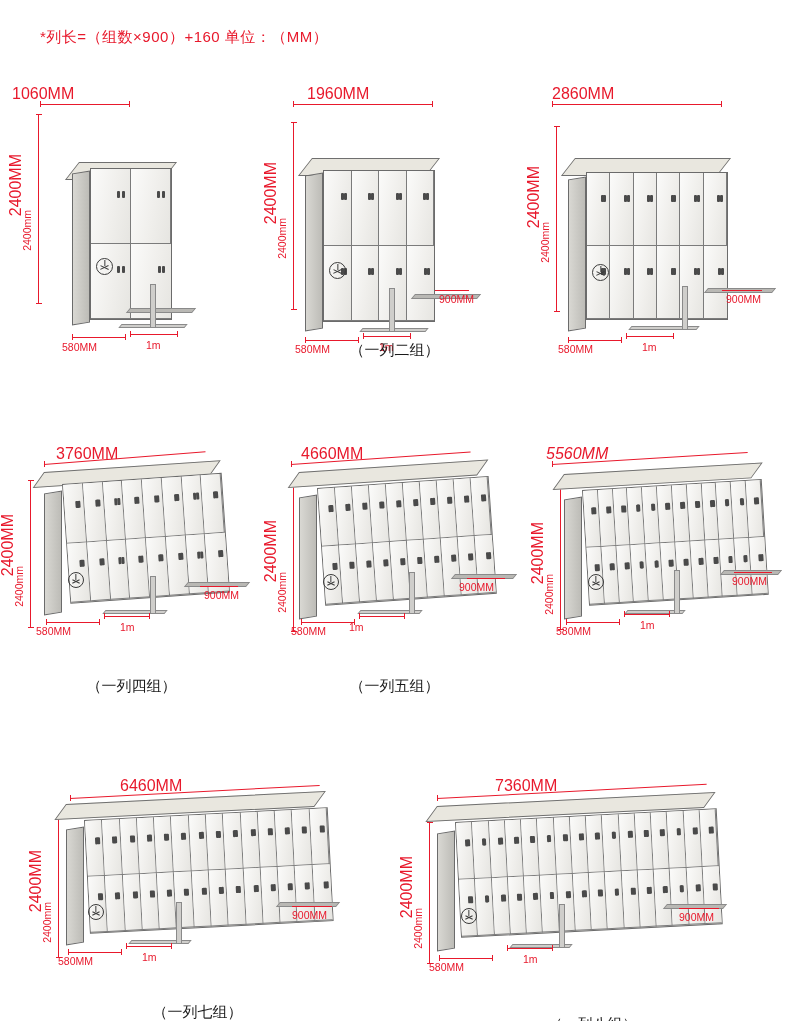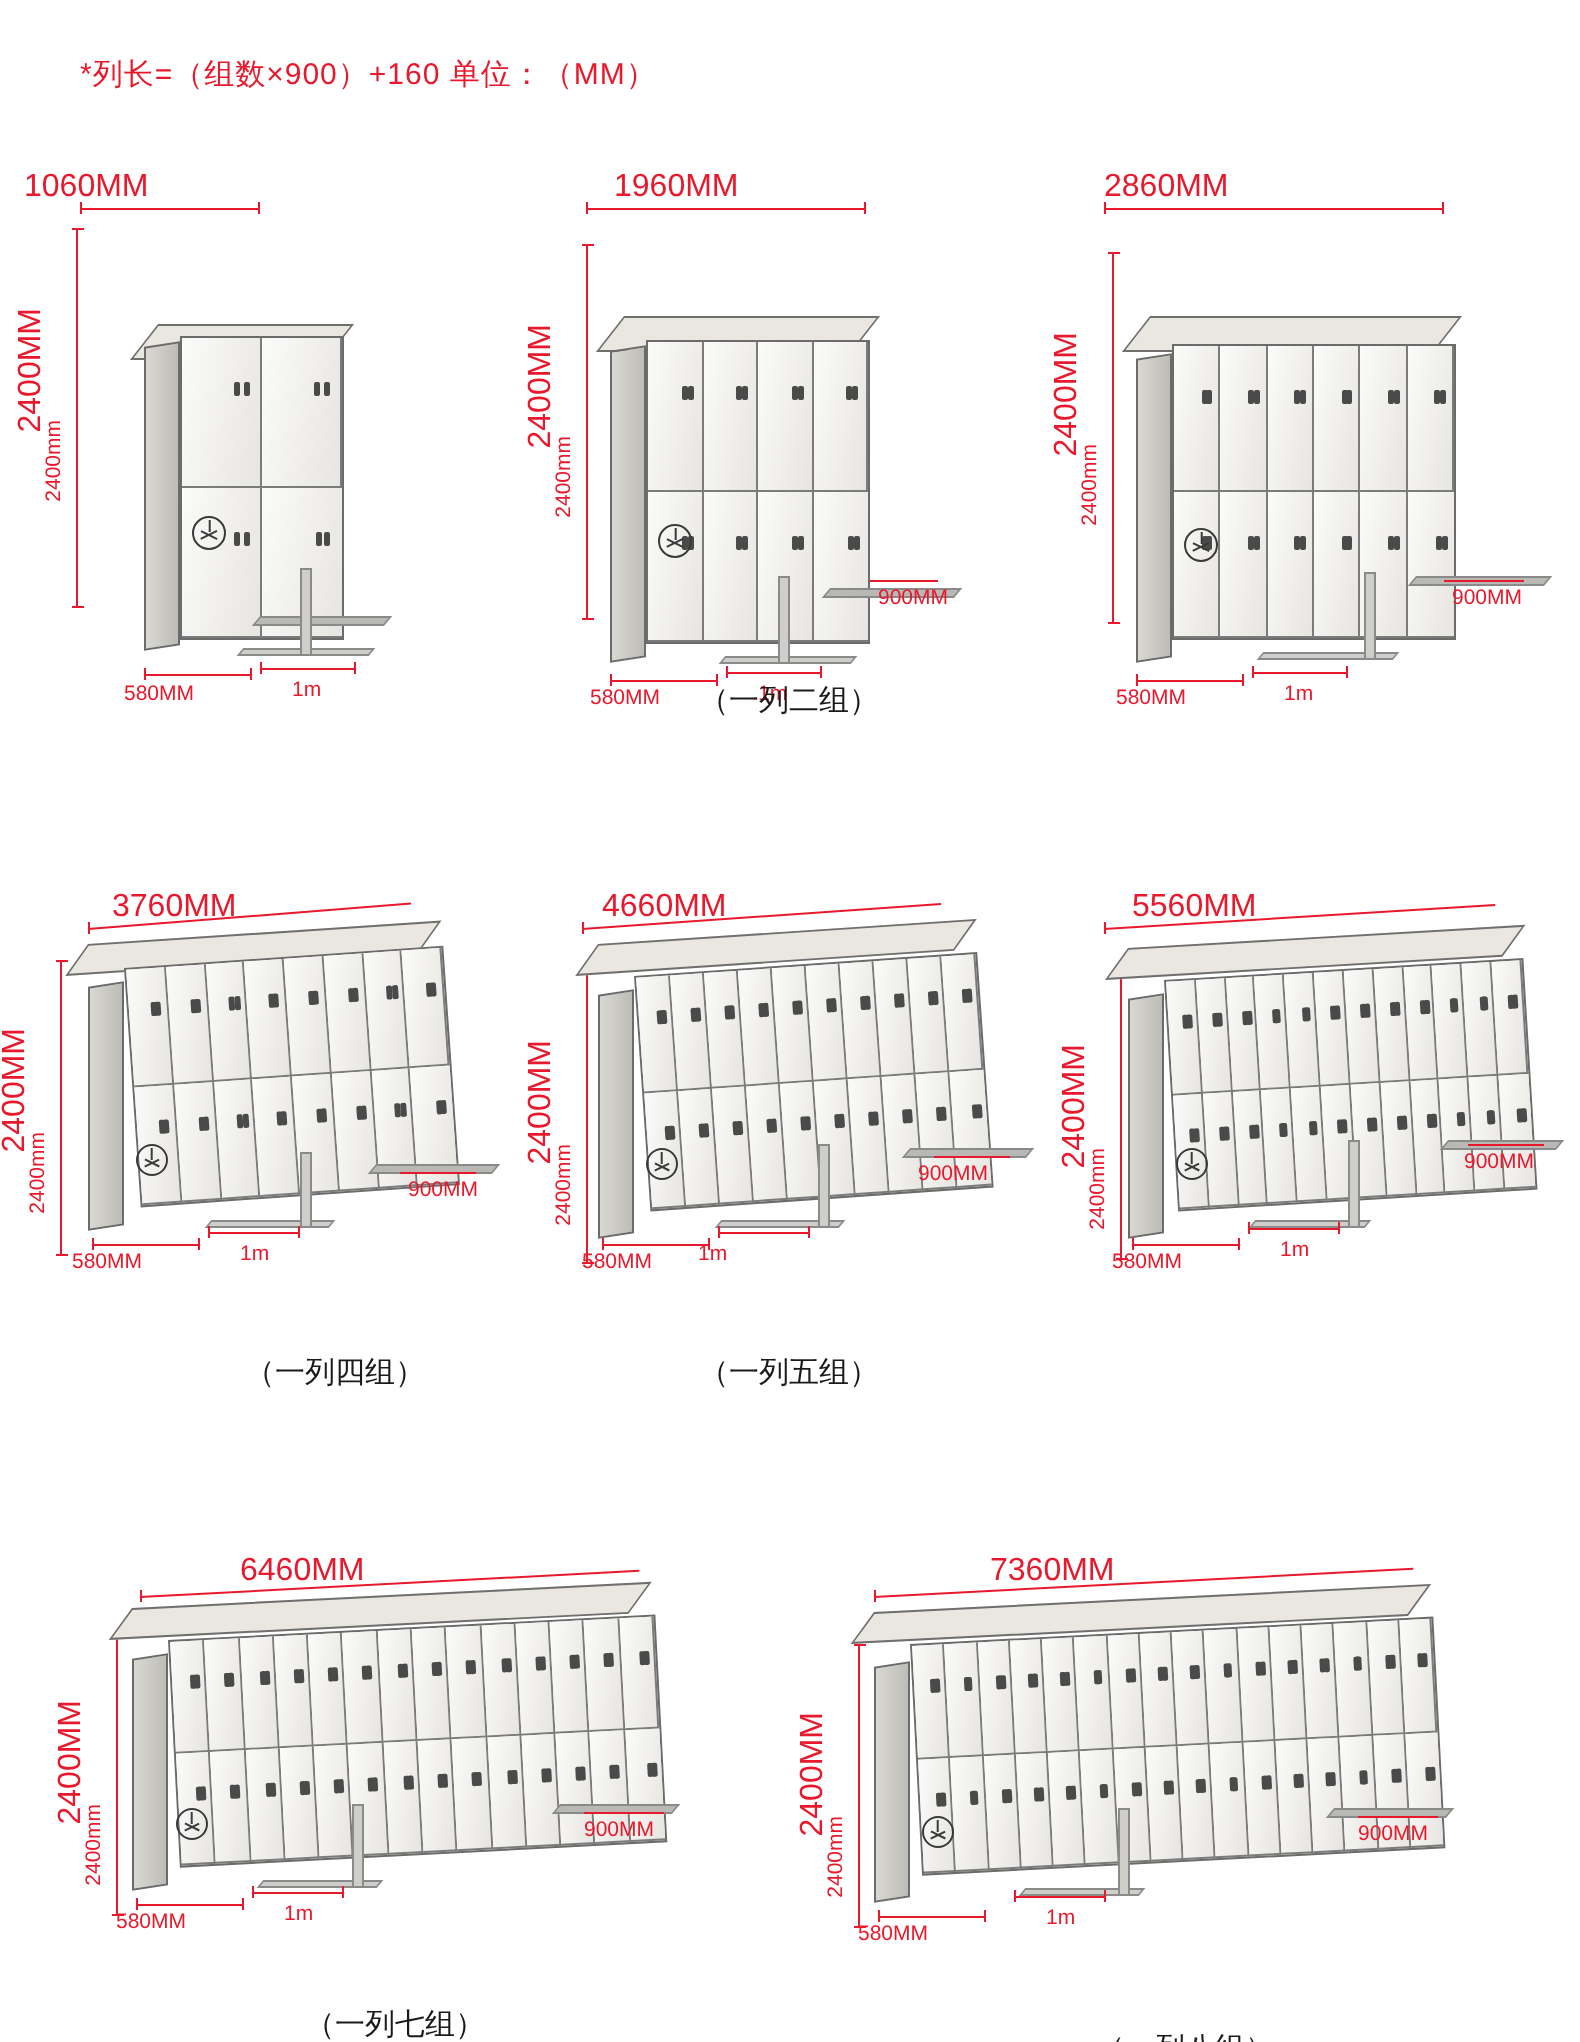--- a/index.html
+++ b/index.html
@@ -498,21 +498,21 @@
         <div class="rline h" style="left:46px;top:208px;width:54px;"></div>
         <div class="tick v" style="left:46px;top:205px;"></div>
         <div class="tick v" style="left:99px;top:205px;"></div>
         <div class="dim" style="left:36px;top:212px;">580MM</div>
 
         <div class="rline h" style="left:104px;top:202px;width:46px;"></div>
         <div class="tick v" style="left:104px;top:199px;"></div>
         <div class="tick v" style="left:149px;top:199px;"></div>
         <div class="dim" style="left:120px;top:208px;">1m</div>
 
-        <div class="caption" style="bottom:18px;margin-left:36px;">（一列四组）</div>
+        <div class="caption" style="bottom:18px;">（一列四组）</div>
       </div>
     </div>
 
     <div class="cell" style="width:263px;height:300px;">
       <div class="stage">
         <div class="dim big" style="left:38px;top:32px;">4660MM</div>
         <div class="rline h" style="left:28px;top:50px;width:180px;transform:rotate(-4deg);transform-origin:left center;"></div>
         <div class="tick v" style="left:28px;top:47px;"></div>
 
         <div class="dim v big" style="left:0px;top:106px;">2400MM</div>
@@ -626,21 +626,21 @@
         <div class="tick v" style="left:96px;top:199px;"></div>
         <div class="tick v" style="left:141px;top:199px;"></div>
         <div class="dim" style="left:86px;top:208px;">1m</div>
 
         <div class="caption" style="bottom:18px;">（一列五组）</div>
       </div>
     </div>
 
     <div class="cell" style="width:264px;height:300px;">
       <div class="stage">
-        <div class="dim big" style="left:40px;top:32px;">5560MM</div>
+        <div class="dim big" style="left:20px;top:32px;font-style:italic;">5560MM</div>
         <div class="rline h" style="left:26px;top:50px;width:196px;transform:rotate(-3.5deg);transform-origin:left center;"></div>
         <div class="tick v" style="left:26px;top:47px;"></div>
 
         <div class="dim v big" style="left:4px;top:108px;">2400MM</div>
         <div class="dim v" style="left:18px;top:160px;">2400mm</div>
         <div class="rline v" style="left:34px;top:74px;height:142px;"></div>
         <div class="tick h" style="left:32px;top:74px;"></div>
         <div class="tick h" style="left:32px;top:215px;"></div>
 
         <div class="unit">

